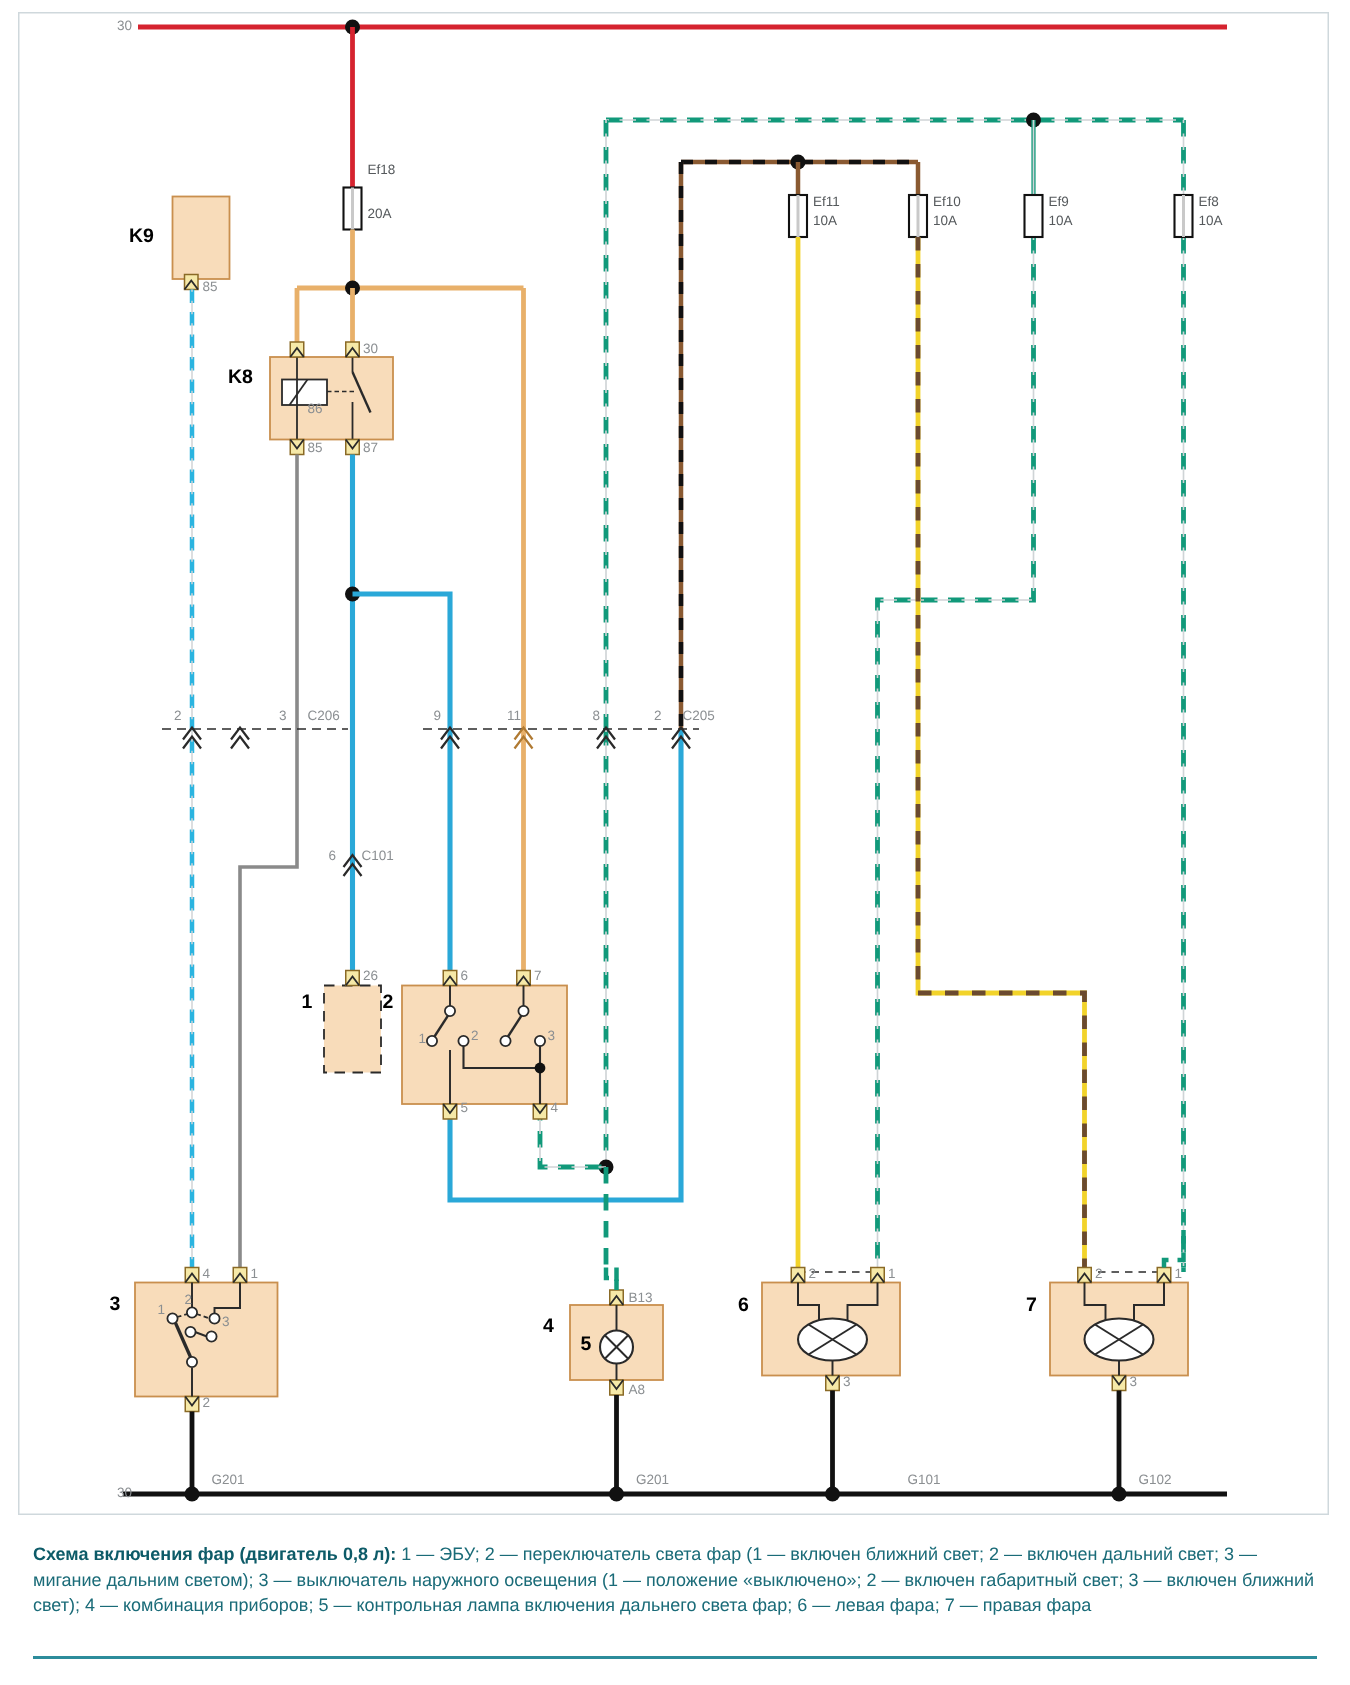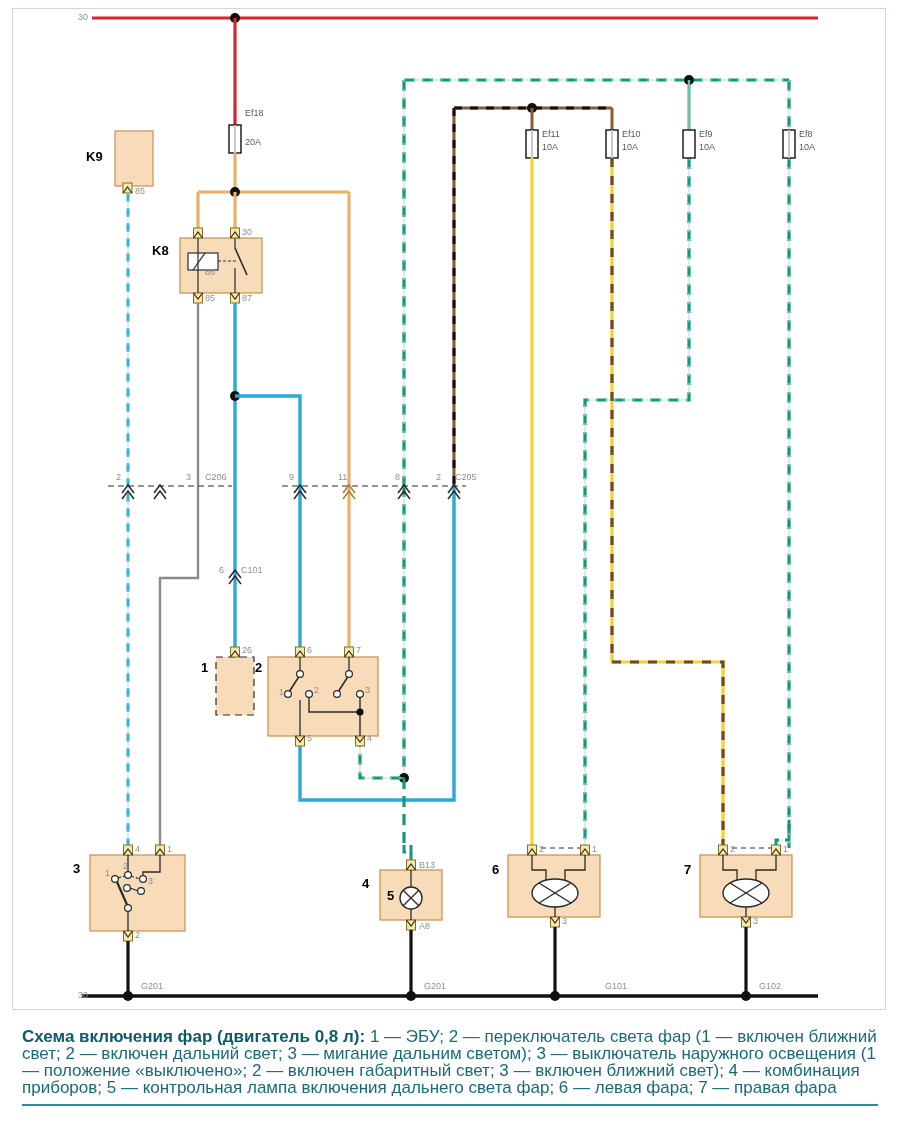--- a/index.html
+++ b/index.html
@@ -3,21 +3,21 @@
 <meta charset="utf-8">
 <style>
   html,body{margin:0;padding:0;background:#ffffff;}
   body{font-family:"Liberation Sans", sans-serif;}
   #page{position:relative;width:900px;height:1123px;background:#ffffff;overflow:hidden;}
   #frame{position:absolute;left:12px;top:8px;width:872px;height:1000px;border:1px solid #cfd8dc;background:#fff;}
   svg#wiring{position:absolute;left:0;top:0;width:900px;height:1013px;}
   .lbl{position:absolute;font-size:9px;color:#8b8f92;white-space:nowrap;font-family:"Liberation Sans", sans-serif;}
   .lbl.dk{color:#55595c;}
   .bold-id{position:absolute;font-size:13px;font-weight:bold;color:#000;font-family:"Liberation Sans", sans-serif;}
-  #caption{position:absolute;left:22px;top:1028px;width:858px;font-size:17px;line-height:17px;color:#1a6b78;font-family:"Liberation Sans", sans-serif;}
+  #caption{position:absolute;left:22px;top:1028px;width:858px;font-size:12px;line-height:17px;color:#1a6b78;font-family:"Liberation Sans", sans-serif;}
   #caption b{color:#0d5b68;}
   #capline{position:absolute;left:22px;top:1104px;width:856px;height:2px;background:#2d8c9b;}
 </style>
 </head>
 <body>
 
 <div id="page">
 
   <div id="frame"></div>
 

